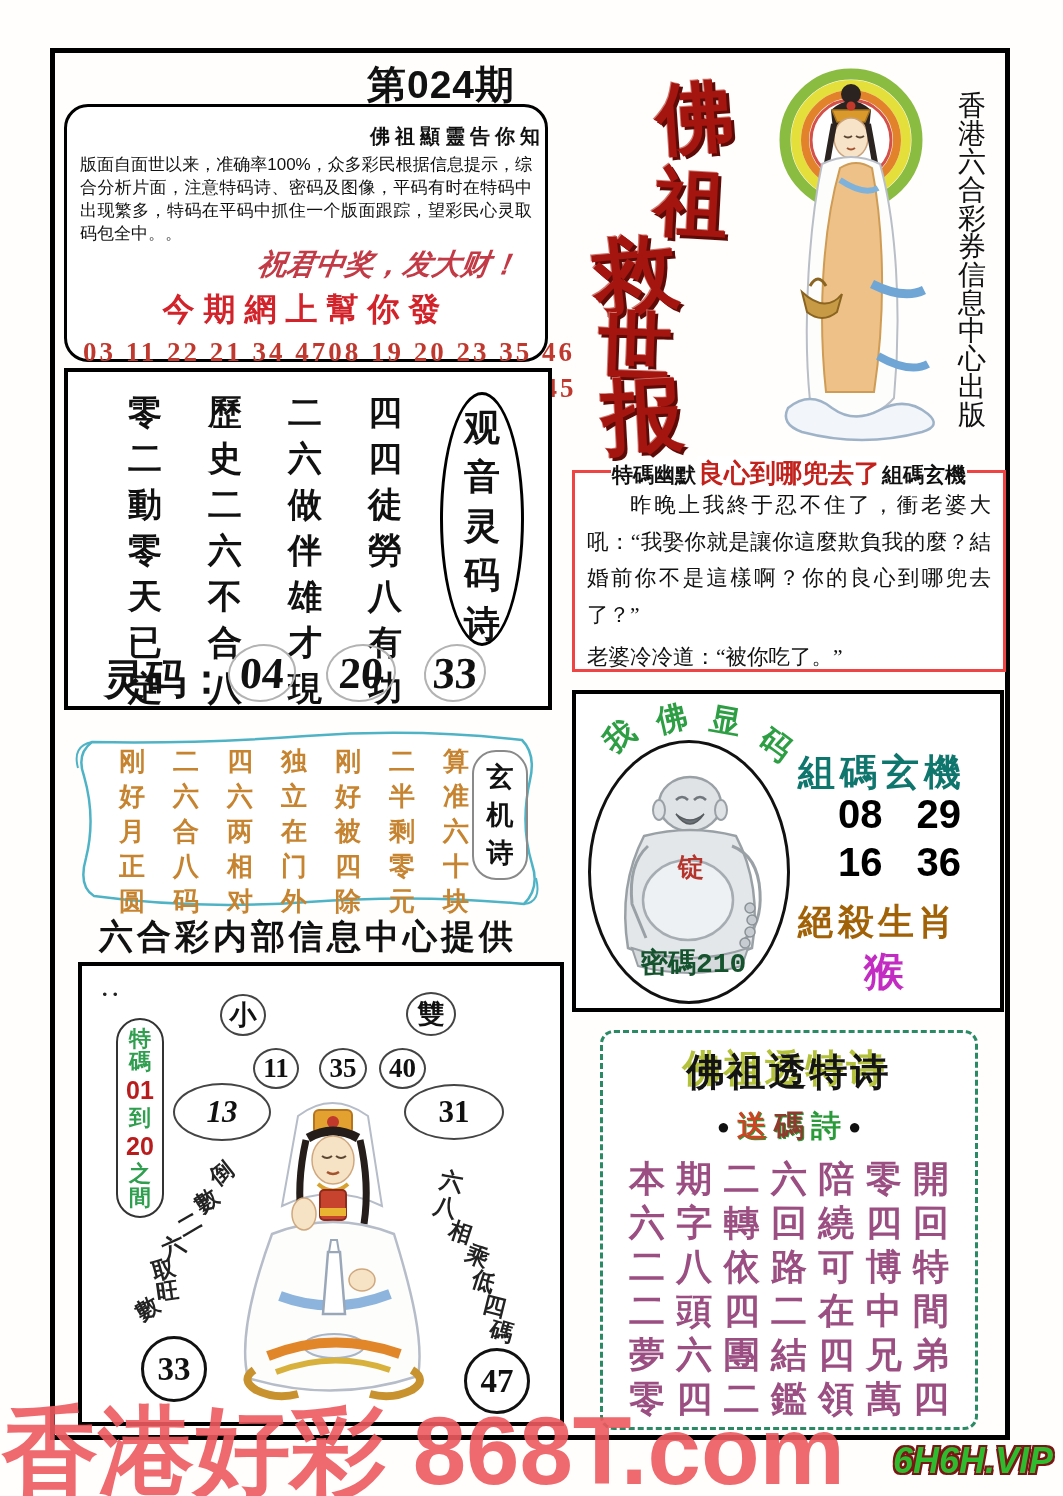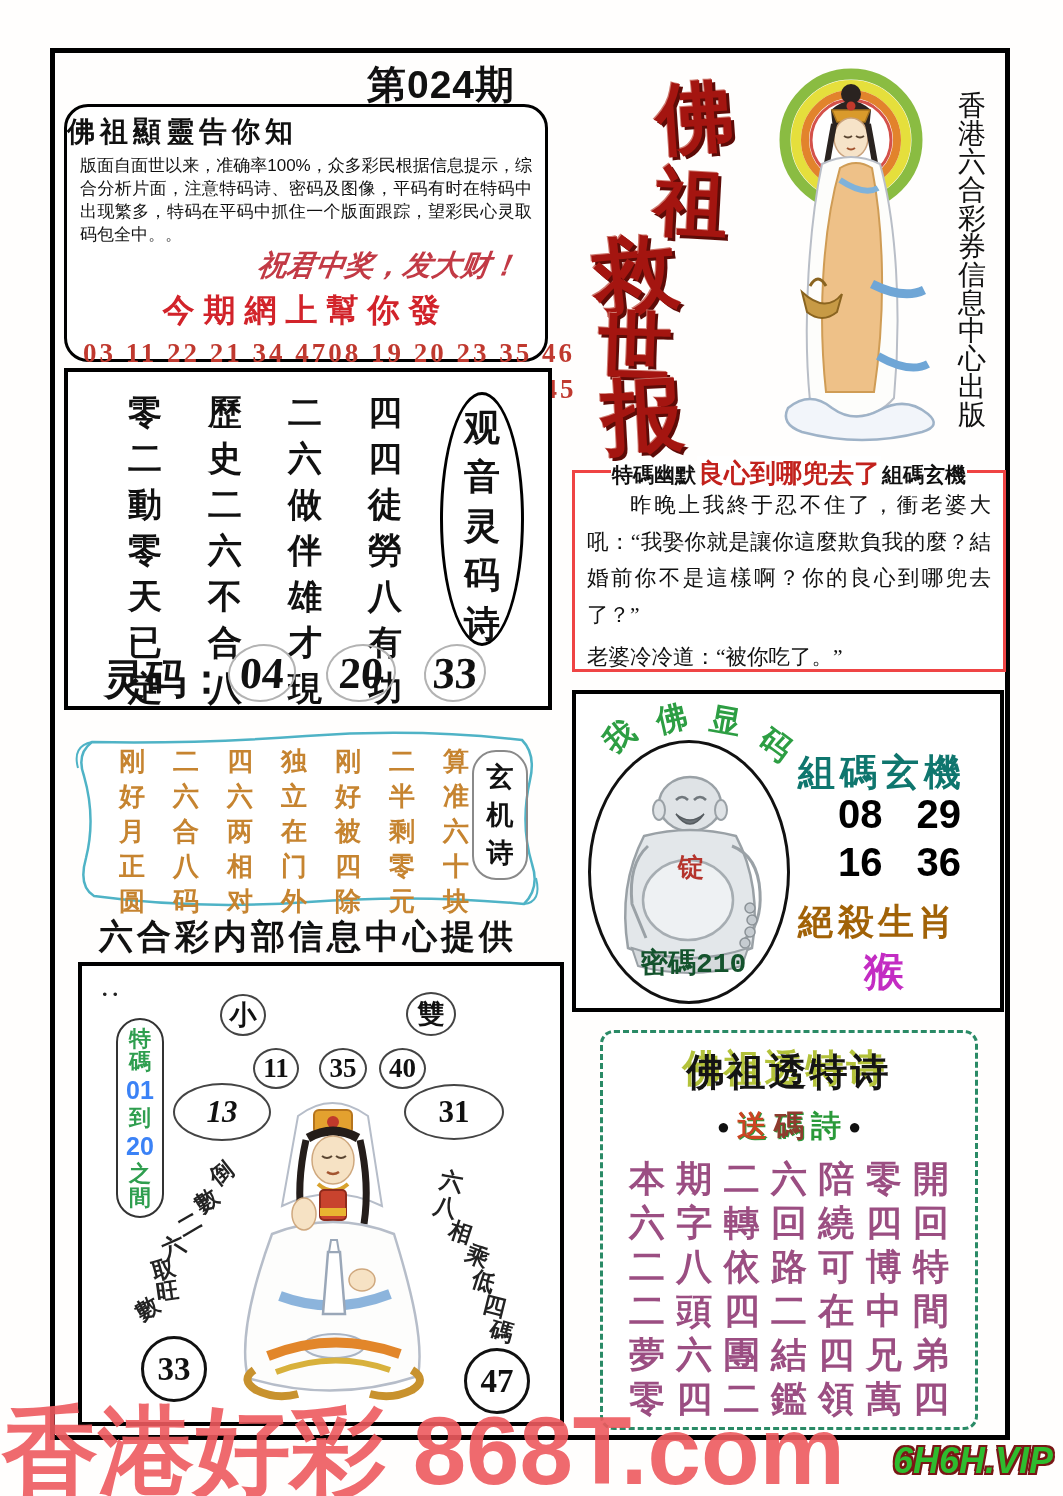--- a/index.html
+++ b/index.html
@@ -11,21 +11,21 @@
 
   
   .outer-frame{left:50px;top:48px;width:960px;height:1392px;border:5px solid #000;}
 
   .issue-title{left:356px;top:58px;width:170px;text-align:center;font-size:39px;font-weight:bold;
                font-family:"Liberation Sans",sans-serif;letter-spacing:1px;}
 
   
   .notice-box{left:64px;top:104px;width:484px;height:258px;border:3px solid #000;border-radius:24px;
               background:#fff;padding:4px 0 0 0;}
-  .notice-title{text-align:left;font-size:28px;font-weight:bold;letter-spacing:5px;margin-top:2px;}
+  .notice-title{text-align:right;font-size:20px;font-weight:bold;letter-spacing:5px;margin-top:12px;}
   .notice-body{margin:3px 13px 0 13px;font-size:17px;line-height:1.36;text-align:justify;
                font-family:"Liberation Sans",sans-serif;}
   .notice-wish{text-align:right;padding-right:26px;font-size:29px;font-weight:bold;font-style:italic;
                color:#c23a45;transform:skewX(-8deg);margin-top:0px;}
   .notice-promo{text-align:center;font-size:32px;font-weight:bold;color:#d2232a;letter-spacing:9px;margin-top:3px;}
   .numrow{display:flex;justify-content:space-between;padding:0 16px;font-size:27px;font-weight:bold;
           color:#c0392f;margin-top:5px;letter-spacing:3px;white-space:nowrap;}
 
   
   .lingma-box{left:64px;top:368px;width:488px;height:342px;border:4px solid #000;background:#fff;}
@@ -53,21 +53,21 @@
   .section-header{left:88px;top:914px;width:440px;text-align:center;font-size:34px;font-weight:bold;
                   letter-spacing:4px;}
 
   
   .info-box{left:78px;top:962px;width:486px;height:464px;border:4px solid #000;background:#fff;}
   .dots{position:absolute;left:20px;top:10px;font-size:22px;letter-spacing:5px;font-weight:bold;color:#222;}
   .pill{position:absolute;left:34px;top:52px;width:48px;height:200px;border:2px solid #333;border-radius:26px;
         display:flex;flex-direction:column;justify-content:space-evenly;align-items:center;padding:4px 0;}
   .pill .seg{display:flex;flex-direction:column;align-items:center;font-size:22px;font-weight:bold;line-height:1.05;}
   .pill .green{color:#2f9e4f;}
-  .pill .num{font-size:25px;font-family:"Liberation Sans",sans-serif;color:#3b82f6;}
+  .pill .num{font-size:25px;font-family:"Liberation Sans",sans-serif;color:#b91c1c;}
   .oval{position:absolute;border:2.5px solid #444;border-radius:50%;display:flex;align-items:center;
         justify-content:center;font-weight:bold;color:#111;background:rgba(255,255,255,.0);}
   .ring{position:absolute;border:3.5px solid #111;border-radius:50%;display:flex;align-items:center;
         justify-content:center;font-weight:bold;font-size:33px;}
 
   .trail span{position:absolute;font-size:23px;font-weight:bold;color:#222;}
   .trailL span:nth-child(1){left:128px;top:192px;transform:rotate(-38deg);}
   .trailL span:nth-child(2){left:113px;top:219px;transform:rotate(-34deg);}
   .trailL span:nth-child(3){left:96px;top:243px;transform:rotate(-30deg);}
   .trailL span:nth-child(4){left:80px;top:265px;transform:rotate(-24deg);}

